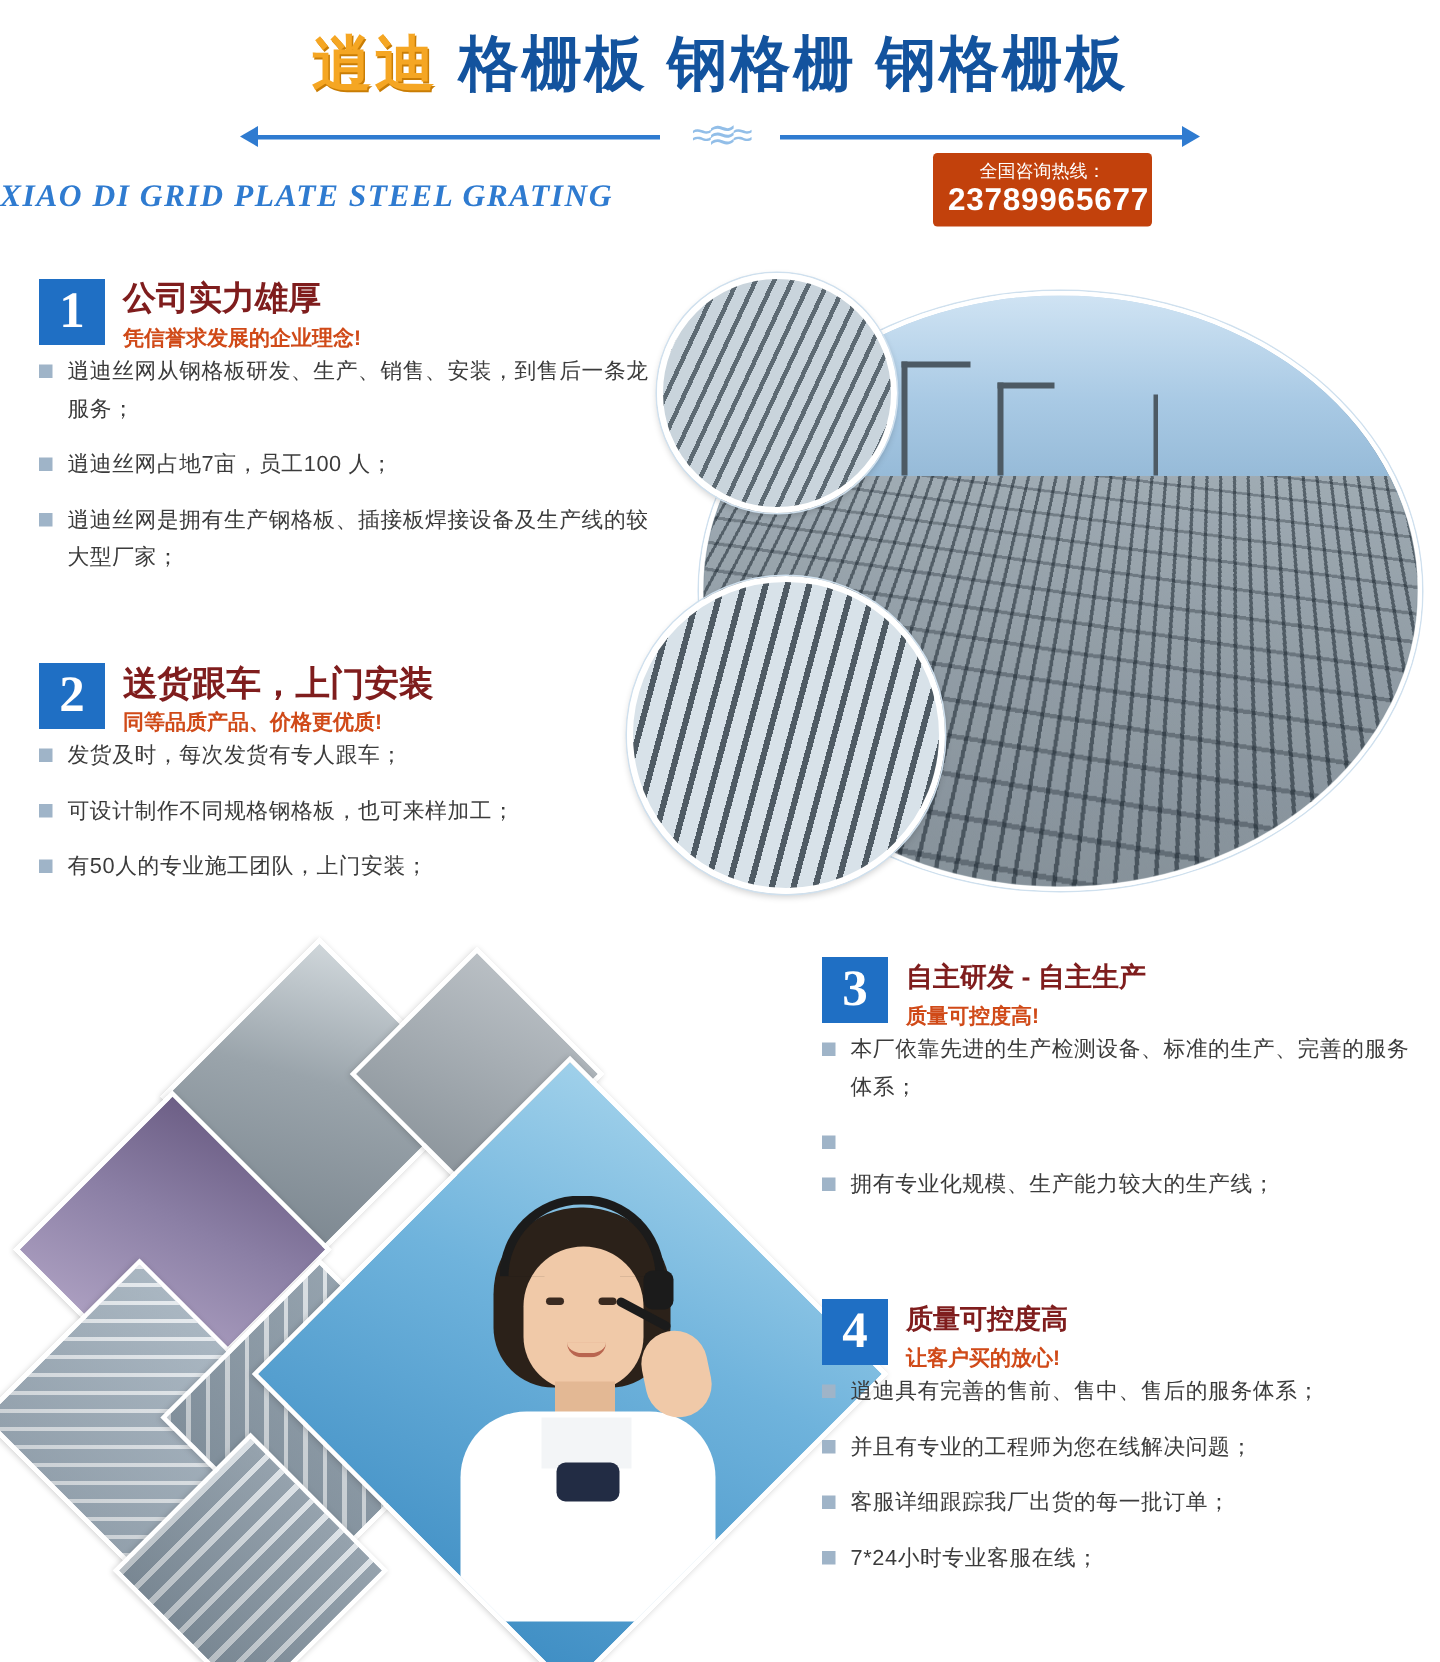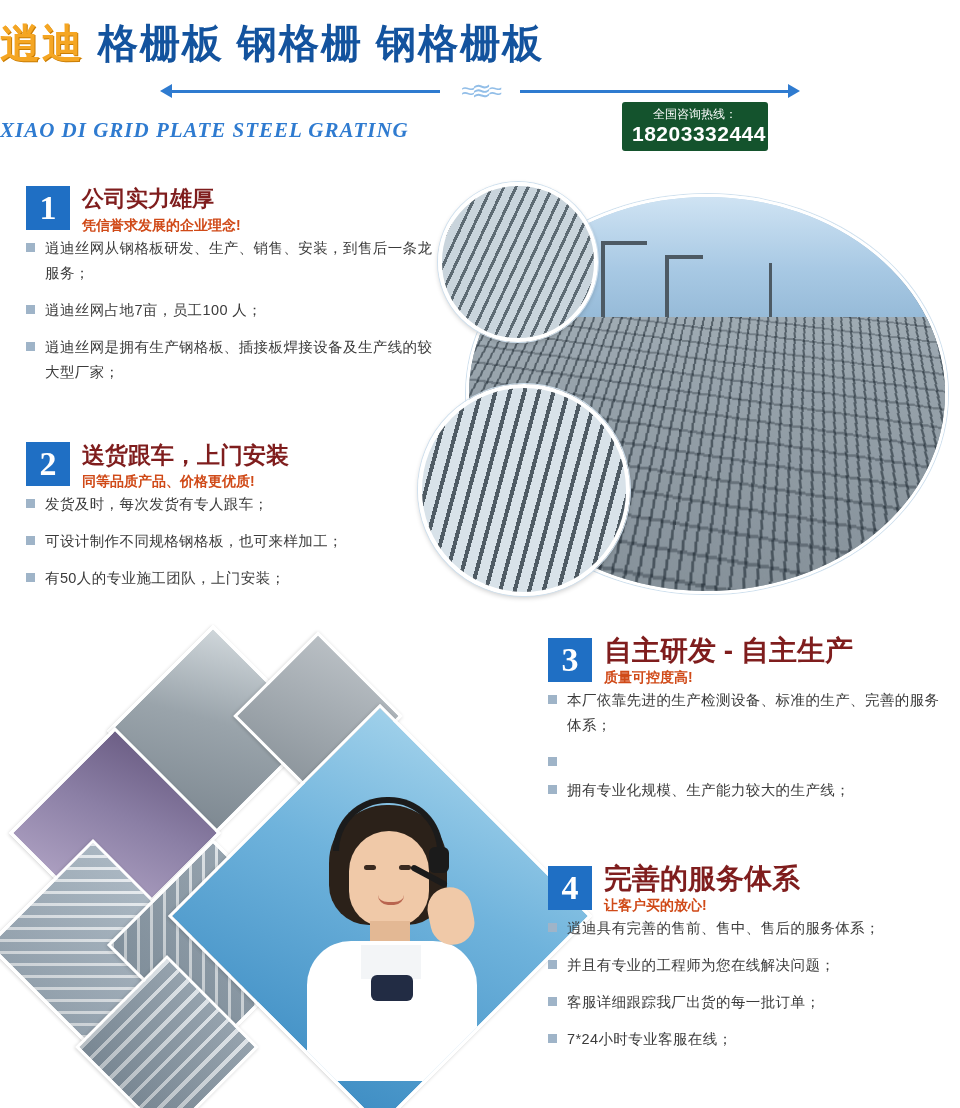--- a/index.html
+++ b/index.html
@@ -13,20 +13,21 @@
   }
 
   
   .header {
     width: 960px;
     padding-top: 18px;
     position: relative;
     height: 172px;
   }
   .header-title {
+    text-align: center;
     font-size: 40px;
     font-weight: bold;
     letter-spacing: 2px;
     line-height: 1.25;
     color: #1860b8;
   }
   .header-title .brand {
     color: #f5a623;
     text-shadow: 1px 1px 0 #c97d05;
     margin-right: 14px;
@@ -77,21 +78,21 @@
     font-style: italic;
     color: #2f7bd0;
     letter-spacing: 1px;
     font-family: "Liberation Serif", serif;
     padding-right: 140px;
   }
   .hotline-box {
     position: absolute;
     right: 192px;
     top: 102px;
-    background: #14532d;
+    background: #c2410c;
     color: #ffffff;
     border-radius: 3px;
     padding: 4px 10px 6px 10px;
     text-align: center;
     width: 146px;
   }
   .hotline-label { font-size: 12px; line-height: 16px; }
   .hotline-number { font-size: 21px; font-weight: bold; line-height: 23px; letter-spacing: .5px; }
 
   
@@ -308,21 +309,21 @@
     left: 548px;
     top: 638px;
     width: 400px;
   }
   .block4 {
     position: absolute;
     left: 548px;
     top: 866px;
     width: 400px;
   }
-  .block3 .head-title, .block4 .head-title { font-size: 28px; }
+  .block3 .head-title, .block4 .head-title { font-size: 18px; }
 </style>
 </head>
 <body>
 
 <div class="header">
   <div class="header-title">
     <span class="brand">逍迪</span><span class="rest">格栅板 钢格栅 钢格栅板</span>
   </div>
 
   <div class="rule-row">
@@ -330,21 +331,21 @@
     <span class="rule-line rule-left"></span>
     <span class="rule-emblem">≈≋≈</span>
     <span class="rule-line rule-right"></span>
     <span class="arrow-r"></span>
   </div>
 
   <div class="header-sub">XIAO DI   GRID   PLATE STEEL   GRATING</div>
 
   <div class="hotline-box">
     <div class="hotline-label">全国咨询热线：</div>
-    <div class="hotline-number">18203332444</div>
+    <div class="hotline-number">23789965677</div>
   </div>
 </div>
 
 <div class="block1">
   <div class="section-head">
     <div class="num-badge">1</div>
     <div class="head-texts">
       <div class="head-title">公司实力雄厚</div>
       <div class="head-sub">凭信誉求发展的企业理念!</div>
     </div>
@@ -450,21 +451,21 @@
       <span class="bullet-sq"></span>
       <span class="bullet-text">拥有专业化规模、生产能力较大的生产线；</span>
     </div>
   </div>
 </div>
 
 <div class="block4">
   <div class="section-head">
     <div class="num-badge">4</div>
     <div class="head-texts">
-      <div class="head-title">完善的服务体系</div>
+      <div class="head-title">质量可控度高</div>
       <div class="head-sub">让客户买的放心!</div>
     </div>
   </div>
   <div class="bullets">
     <div class="bullet">
       <span class="bullet-sq"></span>
       <span class="bullet-text">逍迪具有完善的售前、售中、售后的服务体系；</span>
     </div>
     <div class="bullet">
       <span class="bullet-sq"></span>

